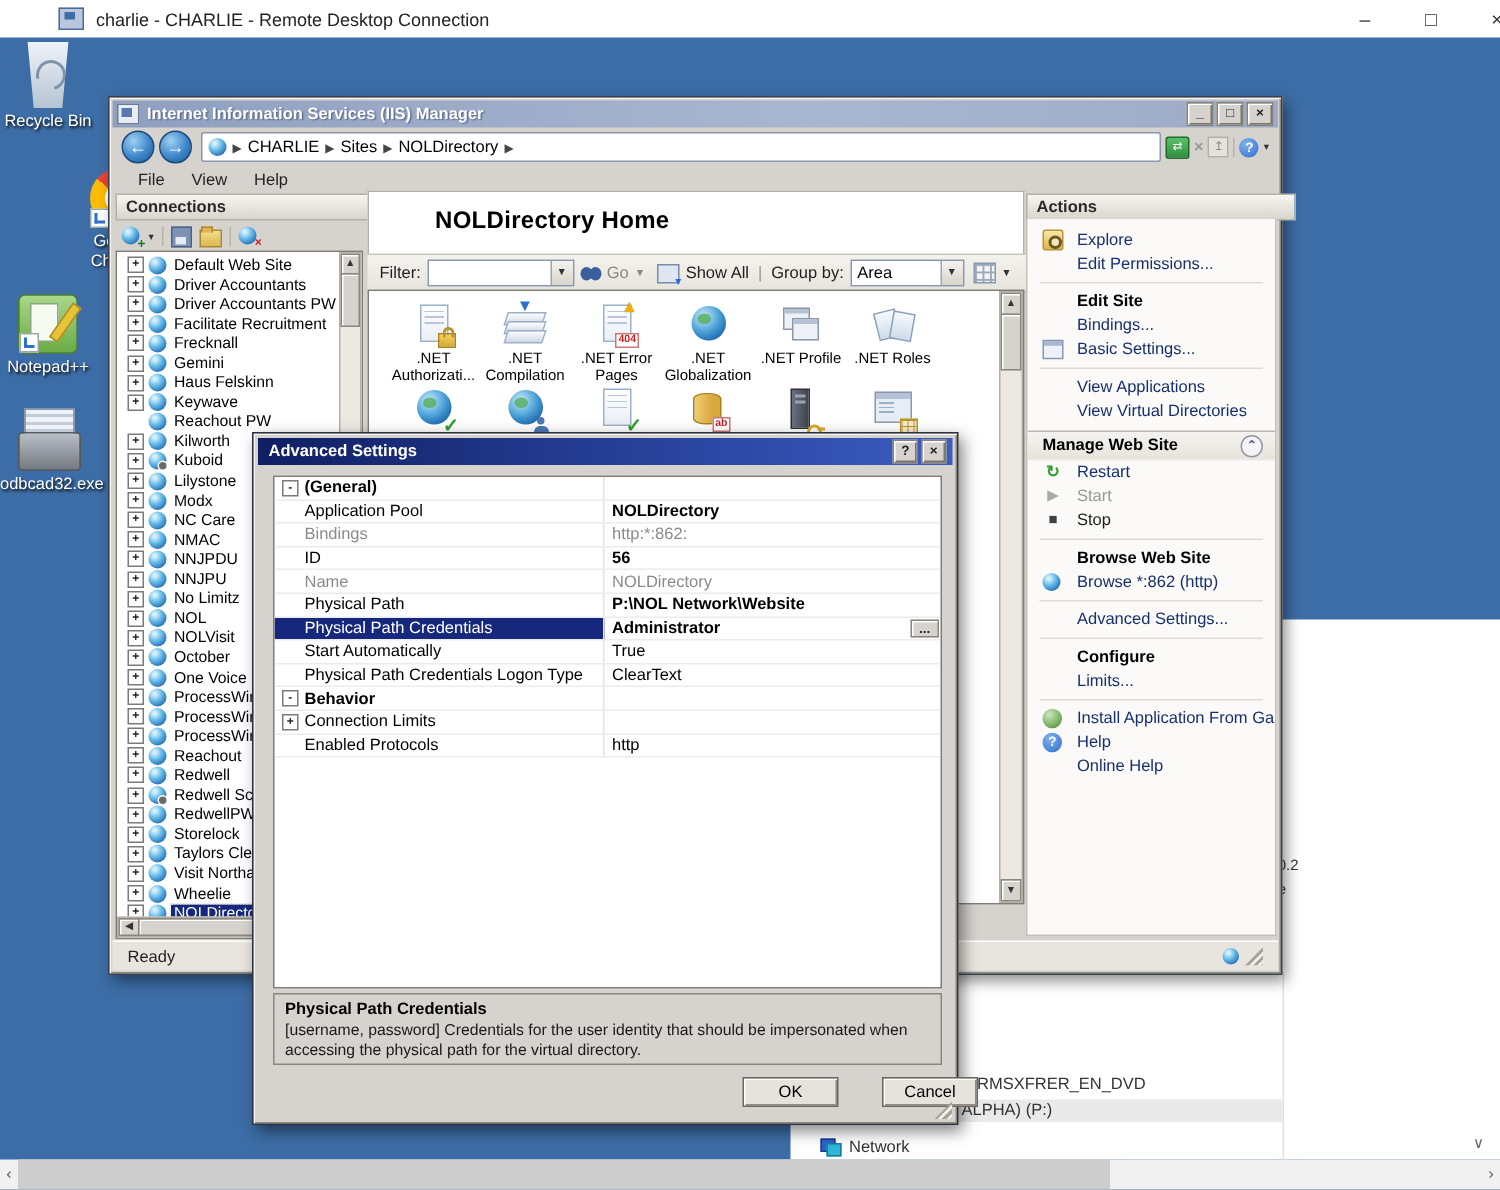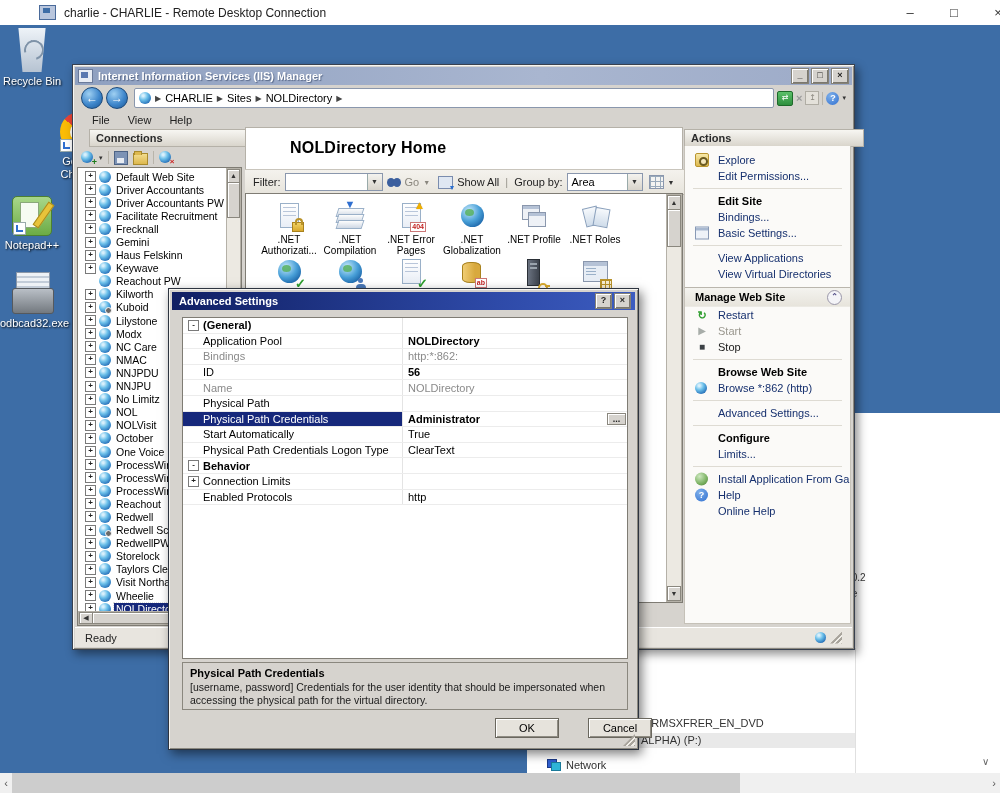--- a/index.html
+++ b/index.html
@@ -269,21 +269,21 @@
     <span style="width:13px;height:13px;border-radius:50%;background:radial-gradient(circle at 35% 30%,#7fb0ea,#2f6fd0);color:#fff;font-size:9px;font-weight:bold;text-align:center;line-height:13px;">?</span>
     <span style="font-size:7px;color:#333;">▾</span>
   </div>
 
   <div class="abs" id="menubar" style="left:2px;top:46px;right:2px;height:18px;display:flex;align-items:center;padding-left:8px;">
       <span class="menu-item">File</span>
       <span class="menu-item">View</span>
       <span class="menu-item">Help</span>
     </div>
 
-  <div class="abs pane-hdr" style="left:16px;top:64px;width:163px;">
+  <div class="abs pane-hdr" style="left:4px;top:64px;width:163px;">
     <span>Connections</span>
   </div>
   <div class="abs conn-toolbar" style="left:4px;top:81px;width:163px;height:19px;">
     <span class="tglobe" style="width:13px;height:13px;">
         <span class="mini-globe"></span>
         <span class="badge-plus">+</span>
       </span>
     <span style="font-size:7px;color:#333;">▾</span>
     <span class="tb-sep"></span>
     <span class="tb-disk"></span>
@@ -760,20 +760,23 @@
         </div>
         <div class="gval">
           <span>NOLDirectory</span>
         </div>
       </div>
       <div class="grow vbold">
         <div class="gname">
           <span class="pbox hidden"></span>
           <span class="lblt">Physical Path</span>
         </div>
+        <div class="gval">
+          <span>P:\NOL Network\Website</span>
+        </div>
       </div>
       <div class="grow vbold sel">
         <div class="gname">
           <span class="pbox hidden"></span>
           <span class="lblt">Physical Path Credentials</span>
         </div>
         <div class="gval">
           <span>Administrator</span>
           <span class="ellipsis-btn">...</span>
         </div>

